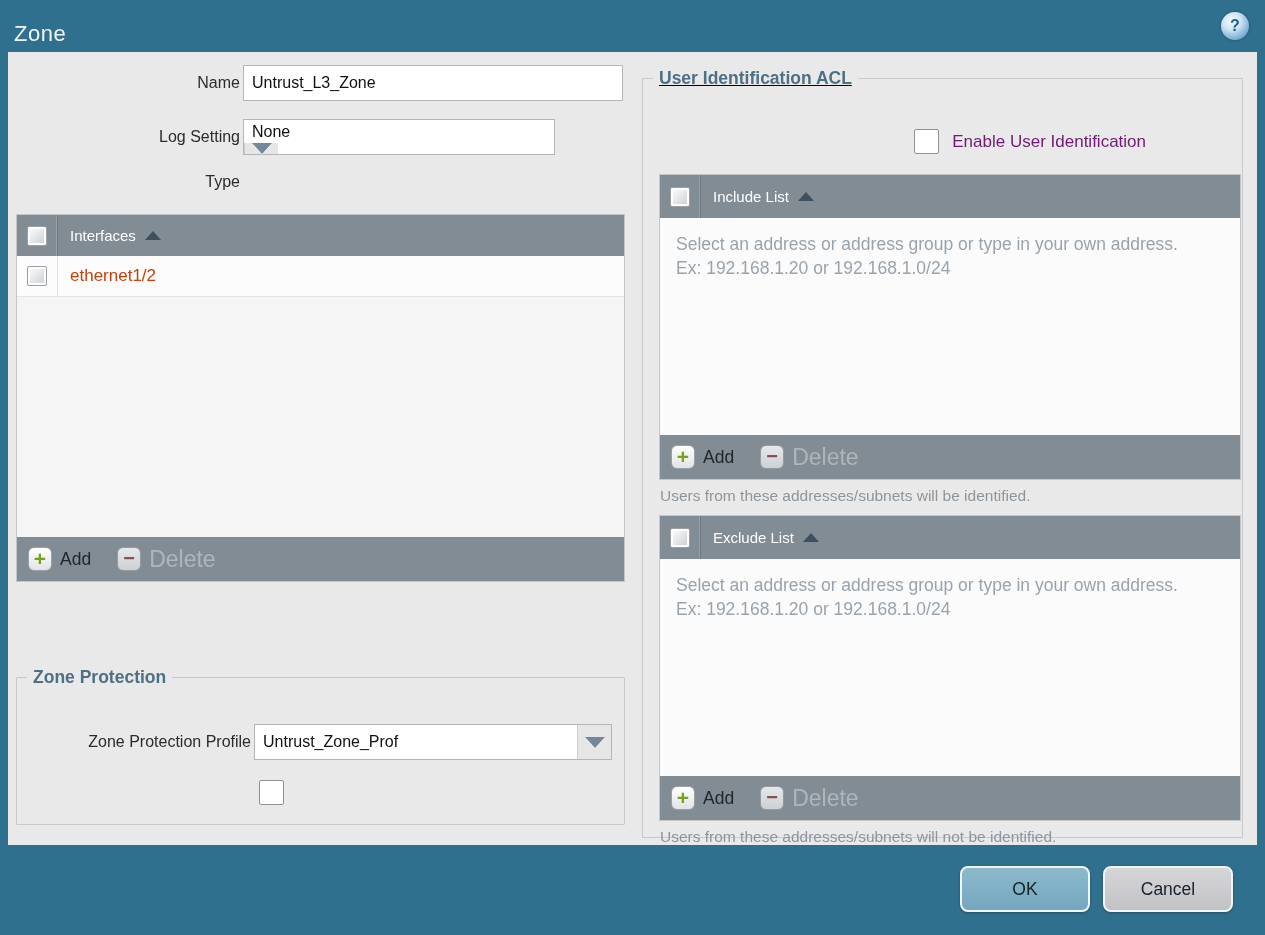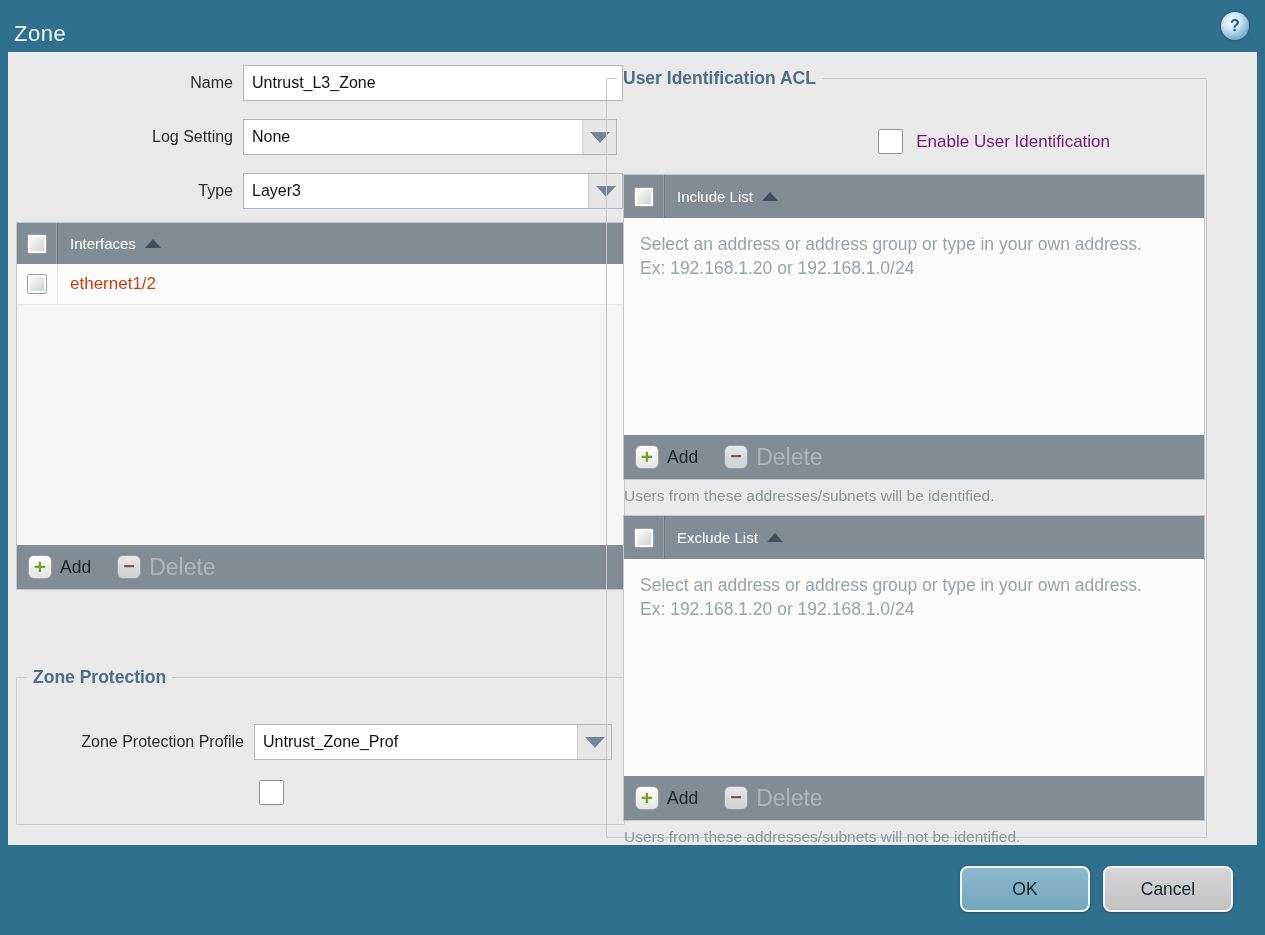--- a/index.html
+++ b/index.html
@@ -21,21 +21,21 @@
     box-shadow:0 0 3px rgba(0,0,0,.35); cursor:pointer;
   }
   .help-btn span { color:#1d5e92; font-weight:bold; font-size:16px; }
   
   .content {
     position:absolute; left:8px; top:52px; width:1249px; height:793px;
     background:#e9e9e9;
   }
   
   .form-row { position:absolute; display:flex; align-items:center; }
-  .form-label { width:228px; text-align:right; padding-right:10px; font-size:16px; color:#2b2b2b; }
+  .form-label { width:228px; text-align:right; padding-right:3px; font-size:16px; color:#2b2b2b; }
   .text-input {
     height:36px; border:1px solid #b2b6ba; background:#fff; font-size:16px;
     padding:0 8px; font-family:"Liberation Sans", sans-serif; color:#111; outline:none;
   }
   .dropdown { display:flex; height:36px; border:1px solid #b2b6ba; background:#fff; }
   .dropdown .dd-value {
     flex:1; display:flex; align-items:center; padding:0 8px; font-size:16px; color:#111;
     background:#fff;
   }
   .dd-btn {
@@ -133,39 +133,33 @@
 
   <div class="content">
 
     <div class="form-row" style="left:7px; top:13px;">
       <span class="form-label">Name</span>
       <input class="text-input" style="width: 380px;" value="Untrust_L3_Zone">
     </div>
 
     <div class="form-row" style="left:7px; top:67px;">
       <span class="form-label">Log Setting</span>
-      <div class="dropdown" style="width:374px;">
+      <div class="dropdown" style="width:312px;flex-direction:column;">
         <div class="dd-value">None</div>
         <div class="dd-btn">
             <div class="tri-down"></div>
           </div>
       </div>
     </div>
 
     <div class="form-row" style="left:7px; top:121px;">
       <span class="form-label">Type</span>
-      <div class="dropdown" style="width:380px;">
-        <div class="dd-value">Layer3</div>
-        <div class="dd-btn">
-            <div class="tri-down"></div>
-          </div>
-      </div>
-    </div>
-
-    <div class="ptable" style="left:8px; top:170px; width:609px; height:368px;">
+    </div>
+
+    <div class="ptable" style="left:8px; top:162px; width:609px; height:368px;">
       <div class="pt-header">
         <div class="cb-cell">
             <div class="cb3d"></div>
           </div>
         <span class="pt-title">Interfaces</span>
         <div class="sort-up"></div>
       </div>
       <div class="pt-body">
         <div class="pt-row">
           <div class="cb-cell">
@@ -199,21 +193,21 @@
           <div class="dd-btn">
               <div class="tri-down"></div>
             </div>
         </div>
       </div>
       <div class="cb-row" style="position:absolute; left:242px; top:92px;">
         <div class="flat-cb"></div>
       </div>
     </fieldset>
 
-    <fieldset style="left:598px; top:16px; width:601px; height:770px;">
+    <fieldset style="left:634px; top:16px; width:601px; height:770px;text-decoration:underline;">
       <legend>User Identification ACL</legend>
 
       <div class="cb-row" style="position:absolute; right:96px; top:40px;">
         <div class="flat-cb"></div>
         <span class="cb-label">Enable User Identification</span>
       </div>
 
       <div class="ptable" style="left:16px; top:85px; width:582px; height:306px;">
         <div class="pt-header" style="height:43px;">
           <div class="cb-cell">

